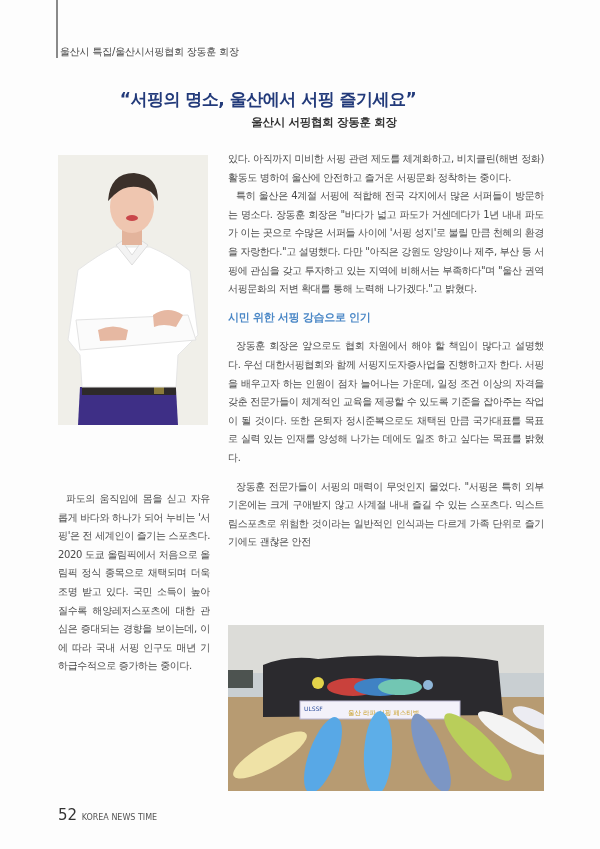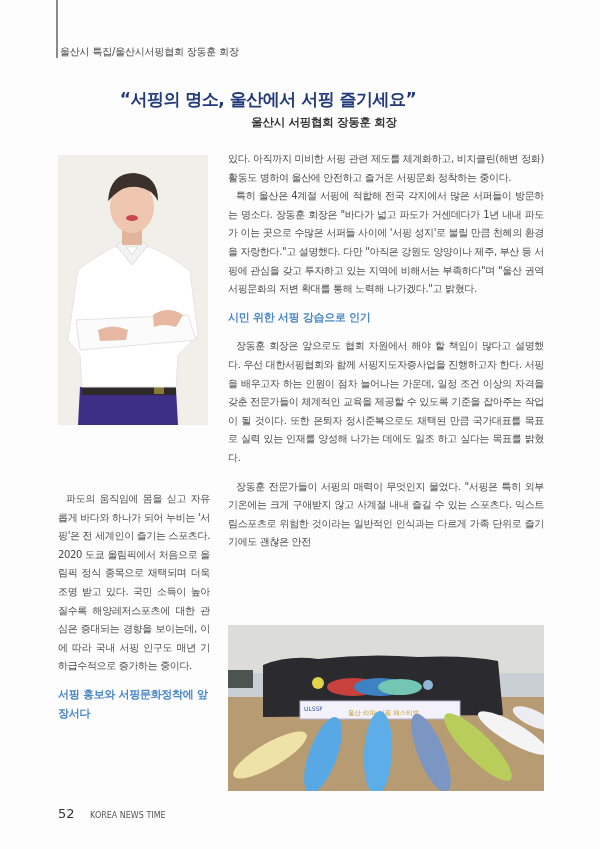--- a/index.html
+++ b/index.html
@@ -12,21 +12,21 @@
   .subtitle{position:absolute;left:0;width:600px;top:115px;text-align:center;font-size:11.5px;font-weight:bold;color:#333;letter-spacing:-0.3px;padding-left:24px;}
   .portrait{position:absolute;left:58px;top:155px;width:150px;height:270px;background:#f1f0ea;overflow:hidden;}
   .col-left{position:absolute;left:58px;top:447px;width:152px;margin-top:43px;}
   .col-right{position:absolute;left:228px;top:150px;width:316px;}
   p.body{margin:0;font-size:10px;line-height:18.6px;color:#4a4a4a;text-align:justify;letter-spacing:-0.35px;}
   p.body.indent{text-indent:8px;}
   .subhead{font-size:11px;color:#4a87c6;margin:0;line-height:18.6px;font-weight:bold;letter-spacing:-0.3px;}
   .gap{height:10px;}
   .beach{position:absolute;left:228px;top:625px;width:316px;height:166px;overflow:hidden;background:#d8d8d4;}
   .footer{position:absolute;left:58px;top:806px;font-size:8px;color:#555;}
-  .footer .pg{font-size:13px;color:#333;margin-right:13px;}
+  .footer .pg{font-size:15px;color:#333;margin-right:2px;}
 </style>
 </head>
 <body>
 
 <div class="topbar"></div>
 <div class="section-label">울산시 특집/울산시서핑협회 장동훈 회장</div>
 
 <div class="title">“서핑의 명소, 울산에서 서핑 즐기세요”</div>
 <div class="subtitle">울산시 서핑협회 장동훈 회장</div>
 
@@ -50,21 +50,20 @@
 
     <ellipse cx="74" cy="52" rx="22" ry="26" fill="#efc6b0"></ellipse>
     <path d="M50 46 Q52 18 76 18 Q100 20 100 46 Q94 34 80 32 Q66 30 56 40 Z" fill="#3b302a"></path>
     <ellipse cx="74" cy="63" rx="6" ry="3" fill="#c9464a"></ellipse>
   </svg>
 </div>
 
 <div class="col-left">
   <p class="body indent">파도의 움직임에 몸을 싣고 자유롭게 바다와 하나가 되어 누비는 '서핑'은 전 세계인이 즐기는 스포츠다. 2020 도쿄 올림픽에서 처음으로 올림픽 정식 종목으로 채택되며 더욱 조명 받고 있다. 국민 소득이 높아질수록 해양레저스포츠에 대한 관심은 증대되는 경향을 보이는데, 이에 따라 국내 서핑 인구도 매년 기하급수적으로 증가하는 중이다.</p>
   <div class="gap"></div>
-  <p class="subhead">서핑 홍보와 서핑문화정착에 앞장서다</p>
 </div>
 
 <div class="col-right">
   <p class="body">있다. 아직까지 미비한 서핑 관련 제도를 체계화하고, 비치클린(해변 정화) 활동도 병하여 울산에 안전하고 즐거운 서핑문화 정착하는 중이다.</p>
   <p class="body indent">특히 울산은 4계절 서핑에 적합해 전국 각지에서 많은 서퍼들이 방문하는 명소다. 장동훈 회장은 "바다가 넓고 파도가 거센데다가 1년 내내 파도가 이는 곳으로 수많은 서퍼들 사이에 '서핑 성지'로 불릴 만큼 천혜의 환경을 자랑한다."고 설명했다. 다만 "아직은 강원도 양양이나 제주, 부산 등 서핑에 관심을 갖고 투자하고 있는 지역에 비해서는 부족하다"며 "울산 권역 서핑문화의 저변 확대를 통해 노력해 나가겠다."고 밝혔다.</p>
   <div class="gap"></div>
   <p class="subhead">시민 위한 서핑 강습으로 인기</p>
   <div class="gap"></div>
   <p class="body indent">장동훈 회장은 앞으로도 협회 차원에서 해야 할 책임이 많다고 설명했다. 우선 대한서핑협회와 함께 서핑지도자증사업을 진행하고자 한다. 서핑을 배우고자 하는 인원이 점차 늘어나는 가운데, 일정 조건 이상의 자격을 갖춘 전문가들이 체계적인 교육을 제공할 수 있도록 기준을 잡아주는 작업이 될 것이다. 또한 은퇴자 정시준복으로도 채택된 만큼 국가대표를 목표로 실력 있는 인재를 양성해 나가는 데에도 일조 하고 싶다는 목표를 밝혔다.</p>
   <div class="gap"></div>

